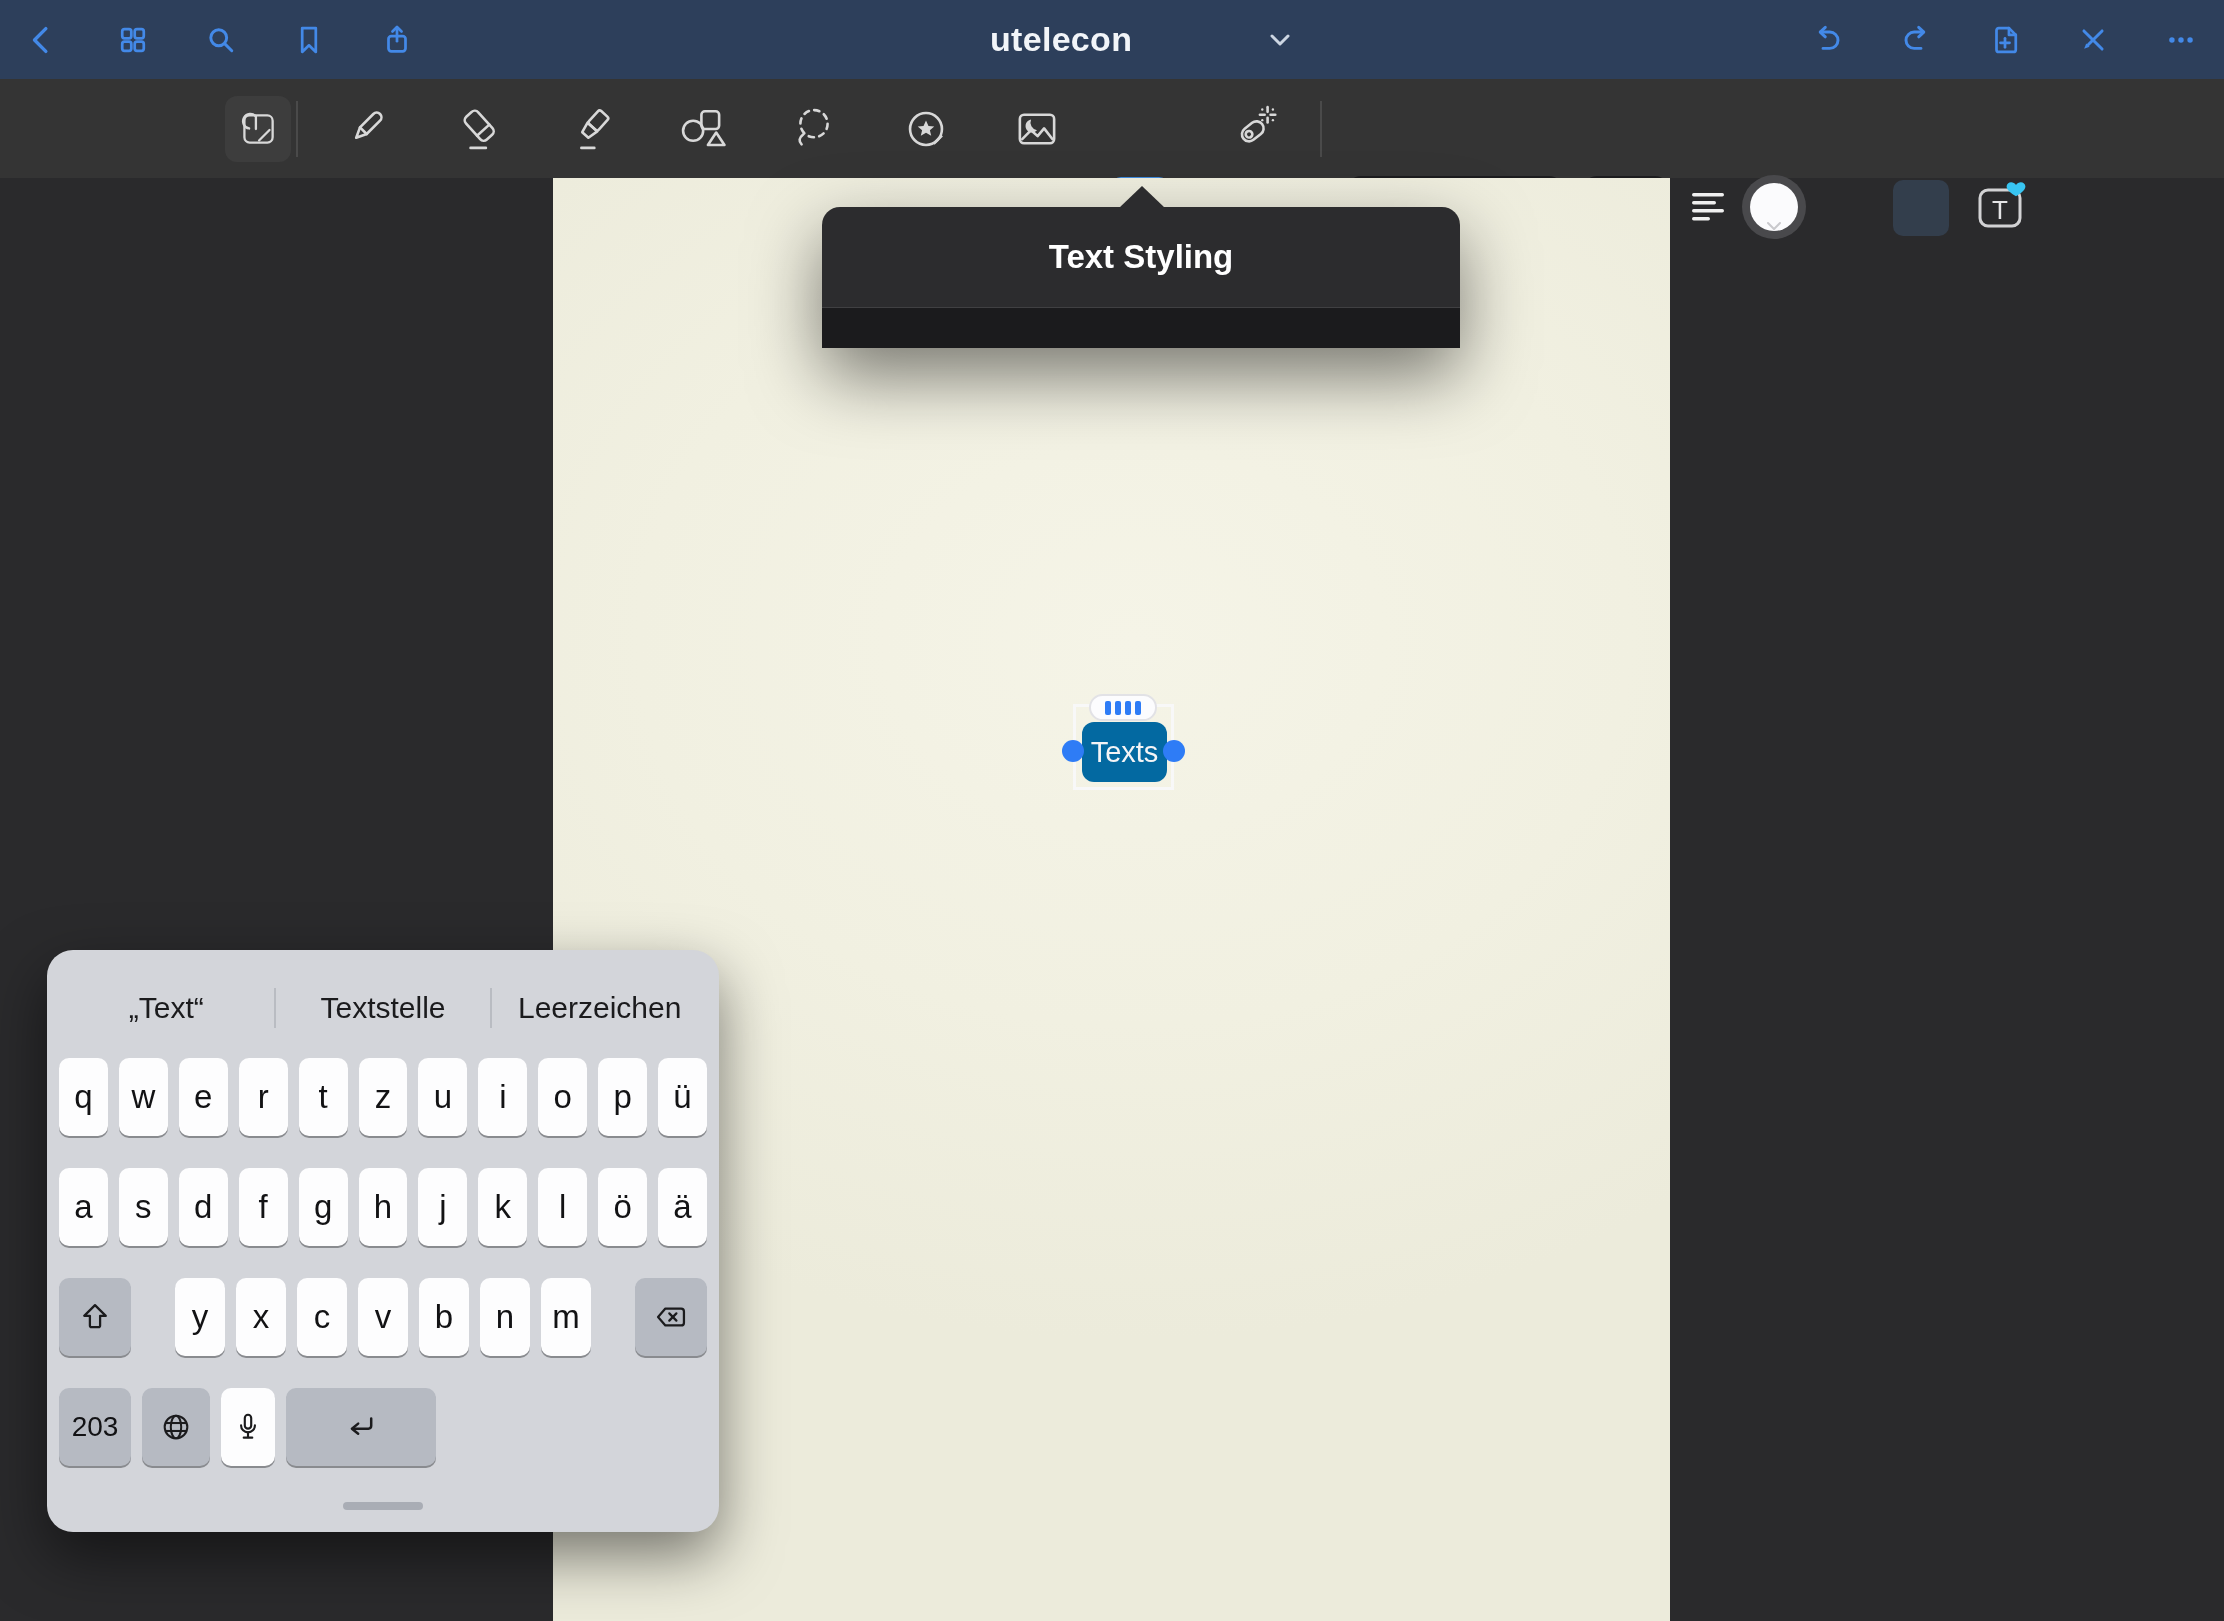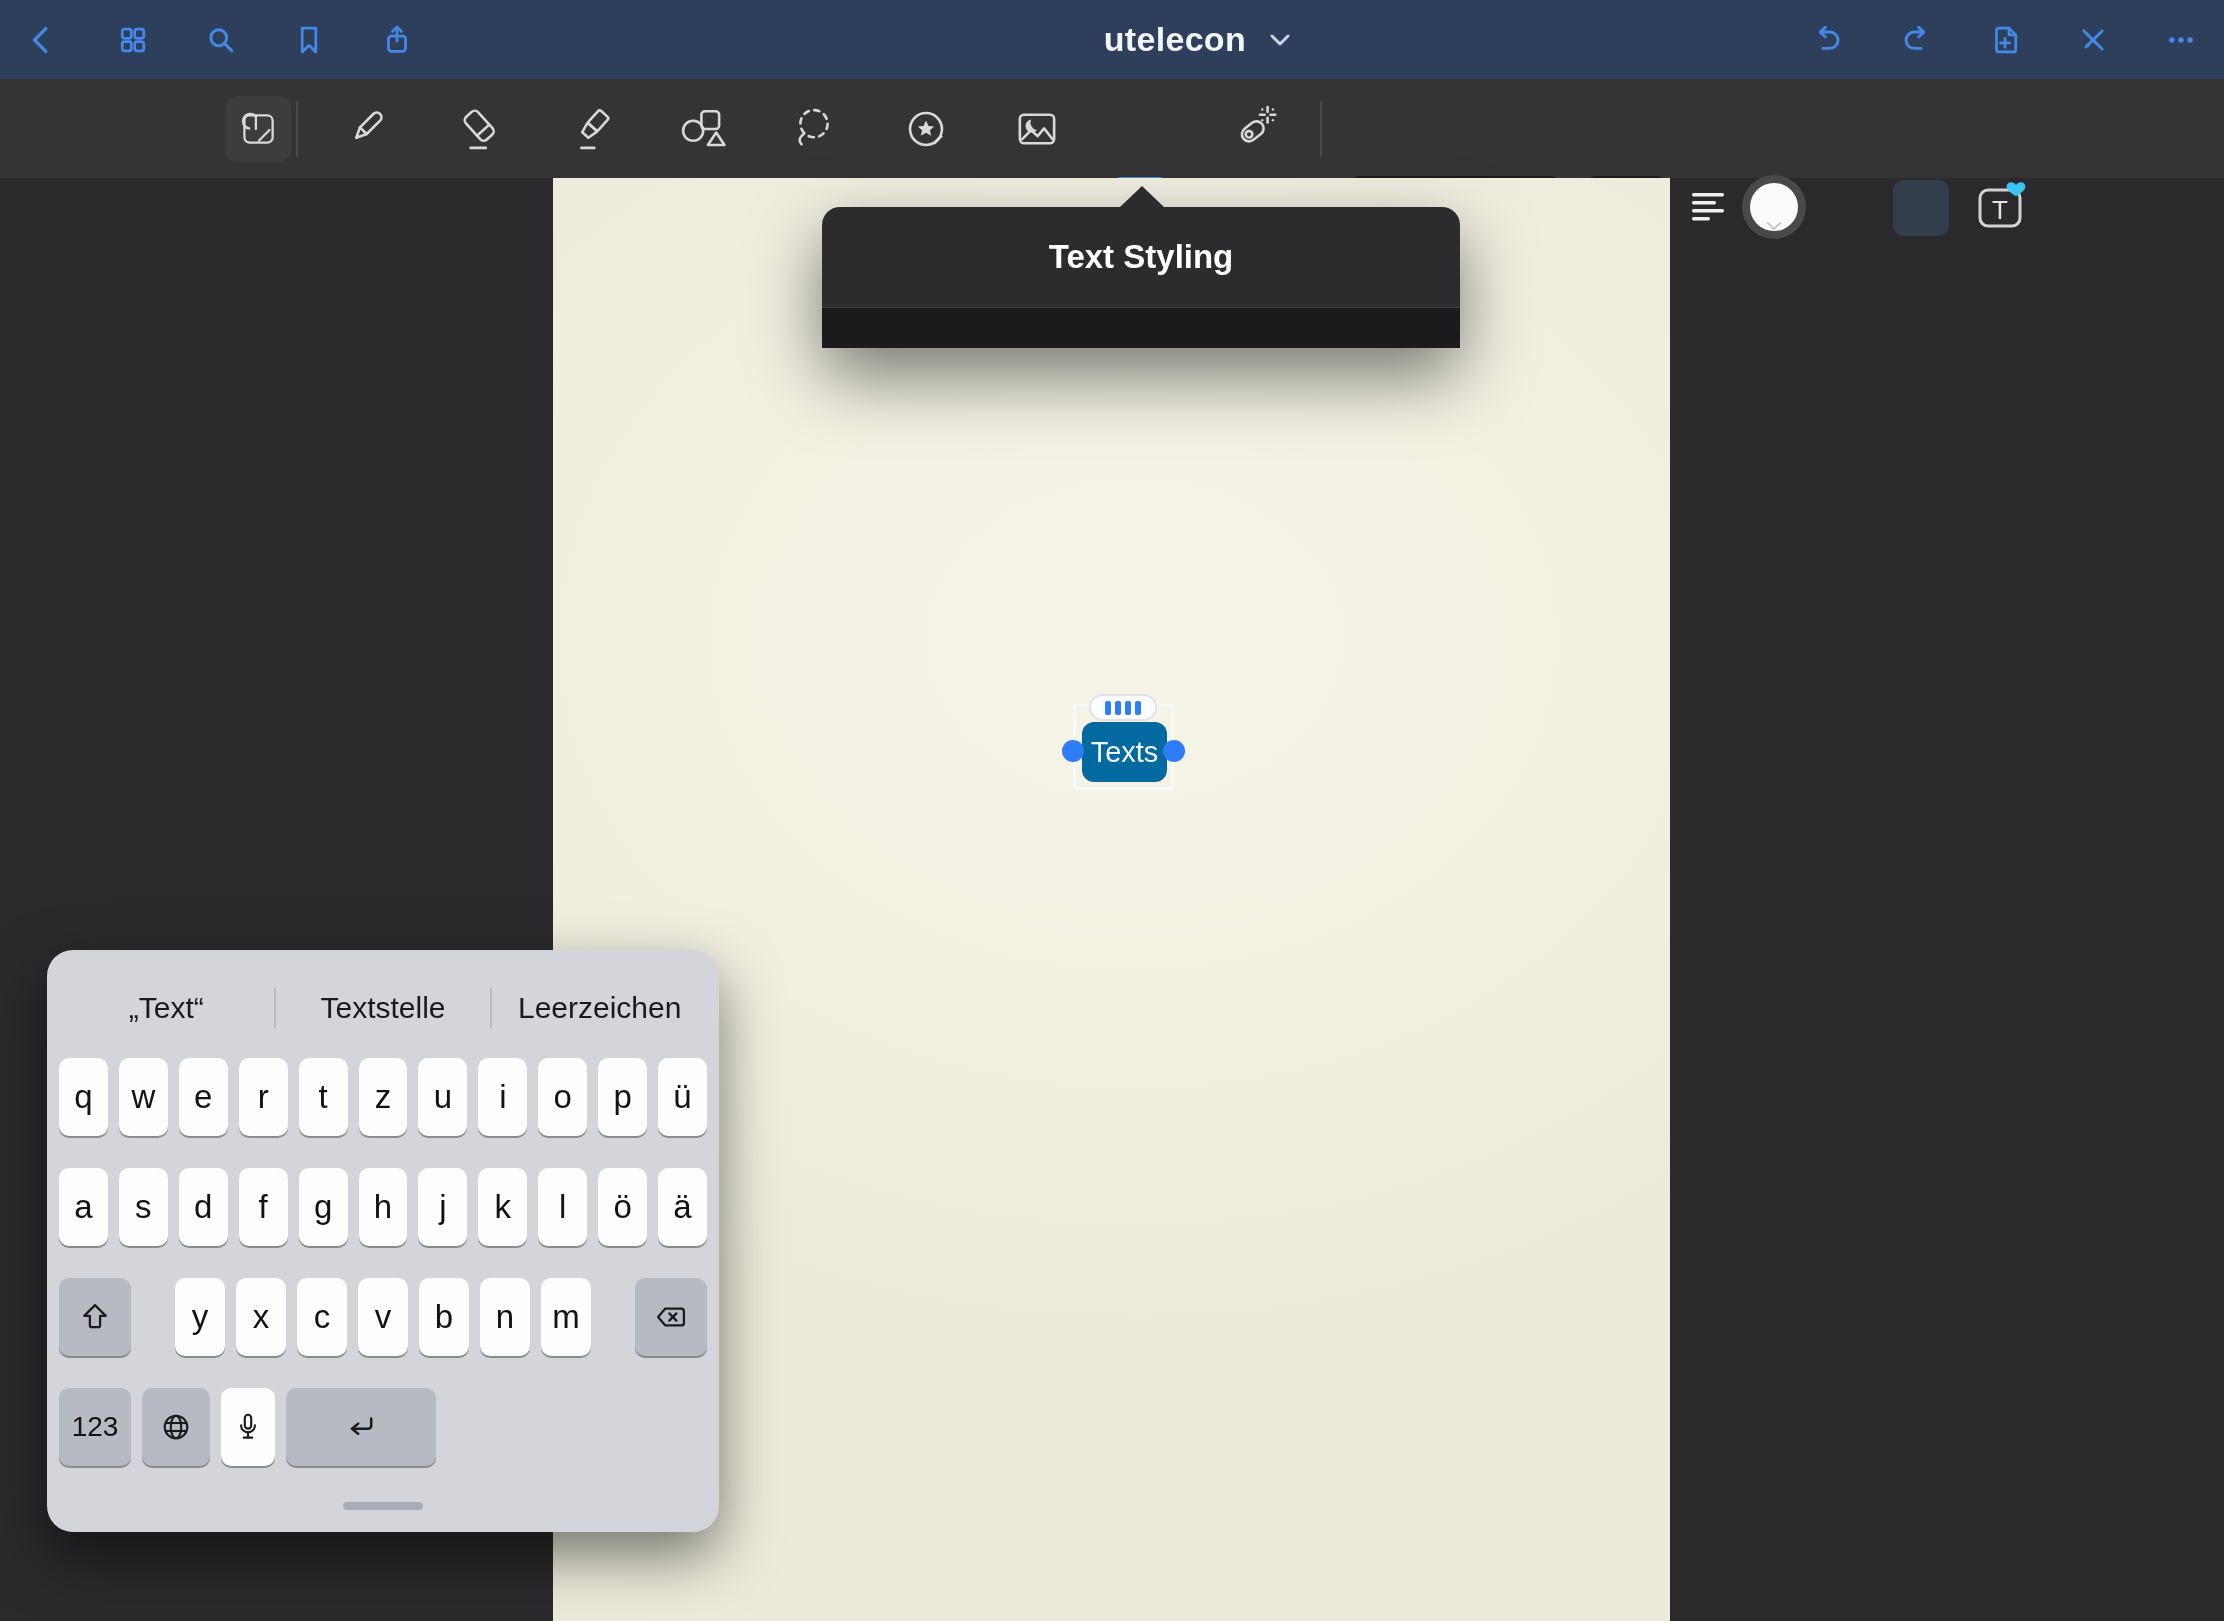--- a/index.html
+++ b/index.html
@@ -3,21 +3,21 @@
 <meta charset="utf-8">
 <style>
   html,body{margin:0;padding:0;background:#1e1e20;}
   .screen{position:relative;width:2224px;height:1621px;overflow:hidden;
     font-family:"Liberation Sans",sans-serif;background:#2a2a2c;}
   svg{display:block;}
 
   
   .navbar{position:absolute;left:0;top:0;width:2224px;height:79px;background:#2d3f5b;}
   .nav-btn{position:absolute;top:0;height:79px;width:64px;display:flex;align-items:center;justify-content:center;}
-  .nav-title{position:absolute;top:0;height:79px;left:990px;width:300px;display:flex;align-items:center;justify-content:flex-end;gap:24px;}
+  .nav-title{position:absolute;top:0;height:79px;left:990px;width:300px;display:flex;align-items:center;justify-content:space-between;gap:24px;}
   .nav-title span{color:#f2f5f9;font-size:34px;font-weight:700;letter-spacing:.3px;}
 
   
   .toolbar{position:absolute;left:0;top:79px;width:2224px;height:99px;background:#343434;display:flex;align-items:center;}
   .tb-chip{position:absolute;left:225px;top:17px;width:66px;height:66px;border-radius:12px;background:#3d3d3d;display:flex;align-items:center;justify-content:center;}
   .tb-div{position:absolute;top:22px;width:2px;height:56px;background:#4a4a4a;}
   .tool{position:absolute;top:21px;width:58px;height:58px;display:flex;align-items:center;justify-content:center;}
   .tool-text{position:absolute;left:1111px;top:98px;width:58px;height:58px;border-radius:10px;background:#1e517f;border:3px solid #3f8ce0;box-sizing:border-box;display:flex;align-items:center;justify-content:center;color:#fff;font-size:34px;font-weight:700;}
   .t-dia{position:absolute;top:50%;width:9px;height:9px;background:#3f8ce0;transform:translateY(-50%) rotate(45deg);}
   .pill{position:absolute;top:97px;height:62px;border-radius:14px;background:#1c1c1e;display:flex;align-items:center;justify-content:center;color:#f1f1f3;}
@@ -357,21 +357,21 @@
       <div class="key gray fixed" style="width:72px">
         <svg width="36" height="34" viewBox="0 0 32 30" fill="none" stroke="#1b1b1d" stroke-width="2" stroke-linecap="round" stroke-linejoin="round">
             <path d="M11,7.5 H25 a2.5,2.5 0 0 1 2.5,2.5 v10 a2.5,2.5 0 0 1 -2.5,2.5 H11 L4.5,15 Z"></path>
             <line x1="14.5" y1="11.8" x2="20.8" y2="18.2"></line>
             <line x1="20.8" y1="11.8" x2="14.5" y2="18.2"></line>
           </svg>
       </div>
     </div>
 
     <div class="krow mt">
-      <div class="key gray fixed small-label" style="width:72px">123</div>
+      <div class="key gray fixed small-label" style="width:72px">203</div>
       <div class="key gray fixed" style="width:68px">
         <svg width="34" height="34" viewBox="0 0 30 30" fill="none" stroke="#1b1b1d" stroke-width="1.8">
             <circle cx="15" cy="15" r="10"></circle>
             <ellipse cx="15" cy="15" rx="4.6" ry="10"></ellipse>
             <line x1="5.5" y1="11.5" x2="24.5" y2="11.5"></line>
             <line x1="5.5" y1="18.5" x2="24.5" y2="18.5"></line>
           </svg>
       </div>
       <div class="key fixed" style="width:54px">
         <svg width="32" height="34" viewBox="0 0 30 30" fill="none" stroke="#1b1b1d" stroke-width="2" stroke-linecap="round">

